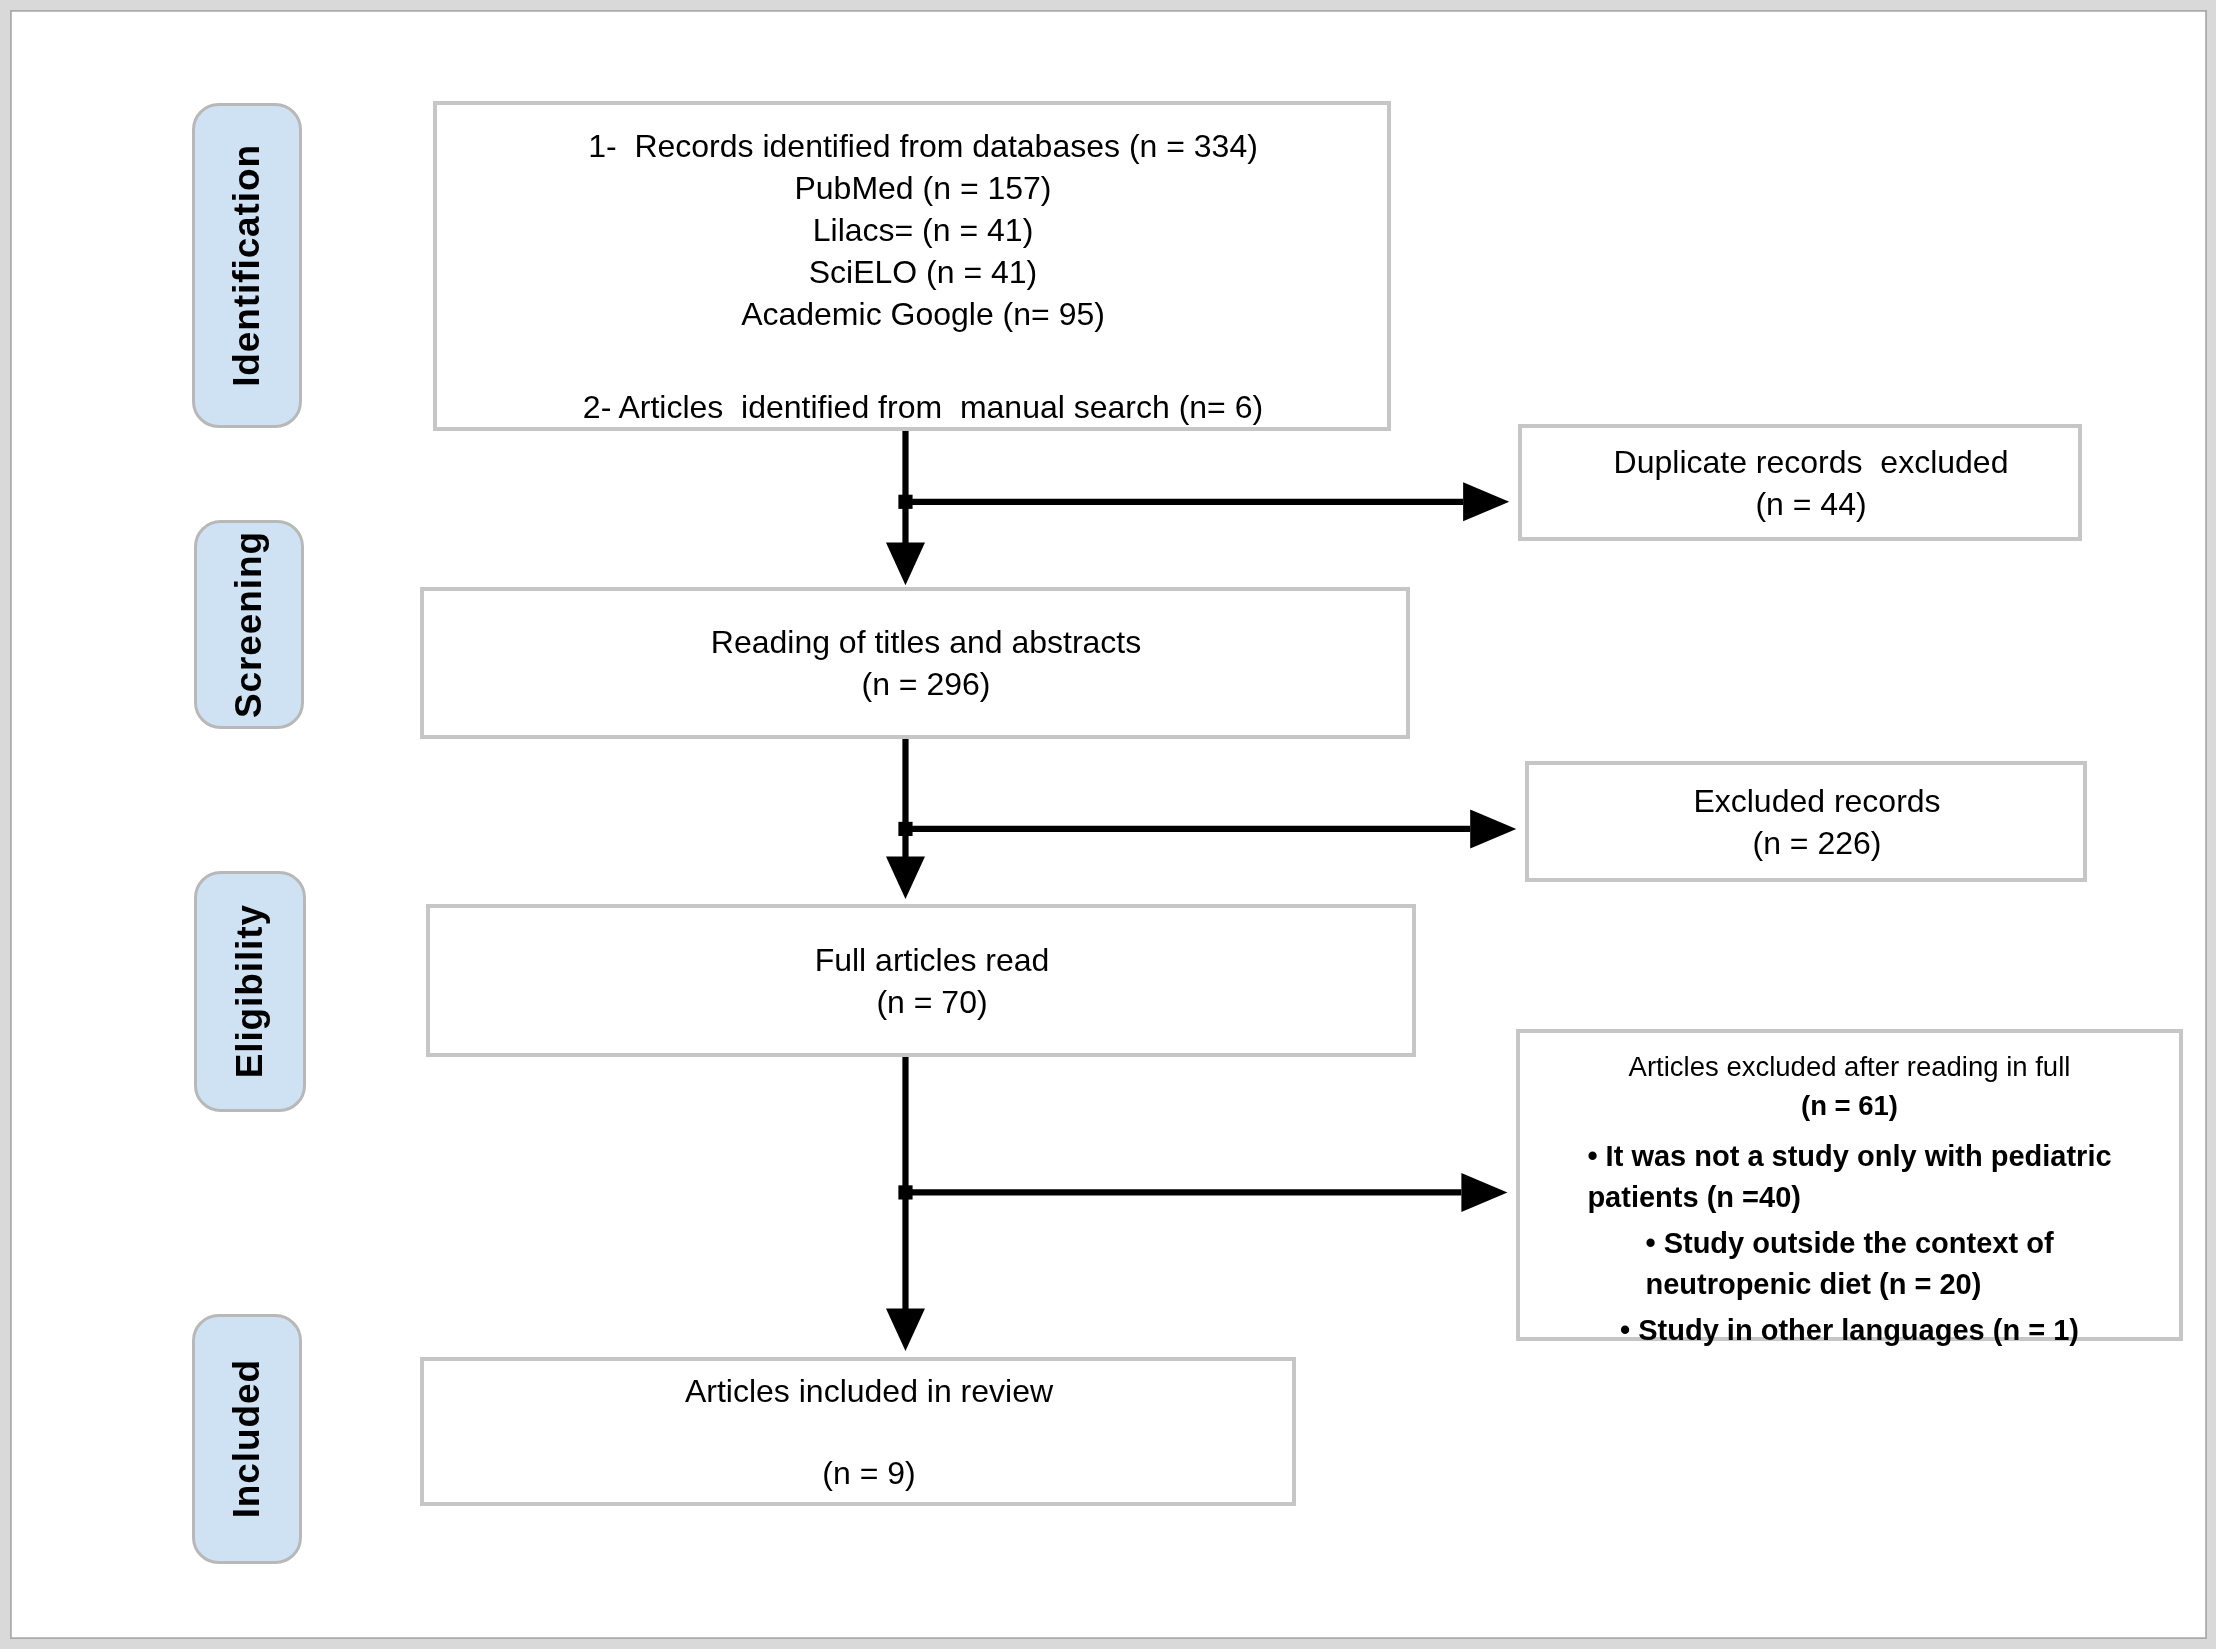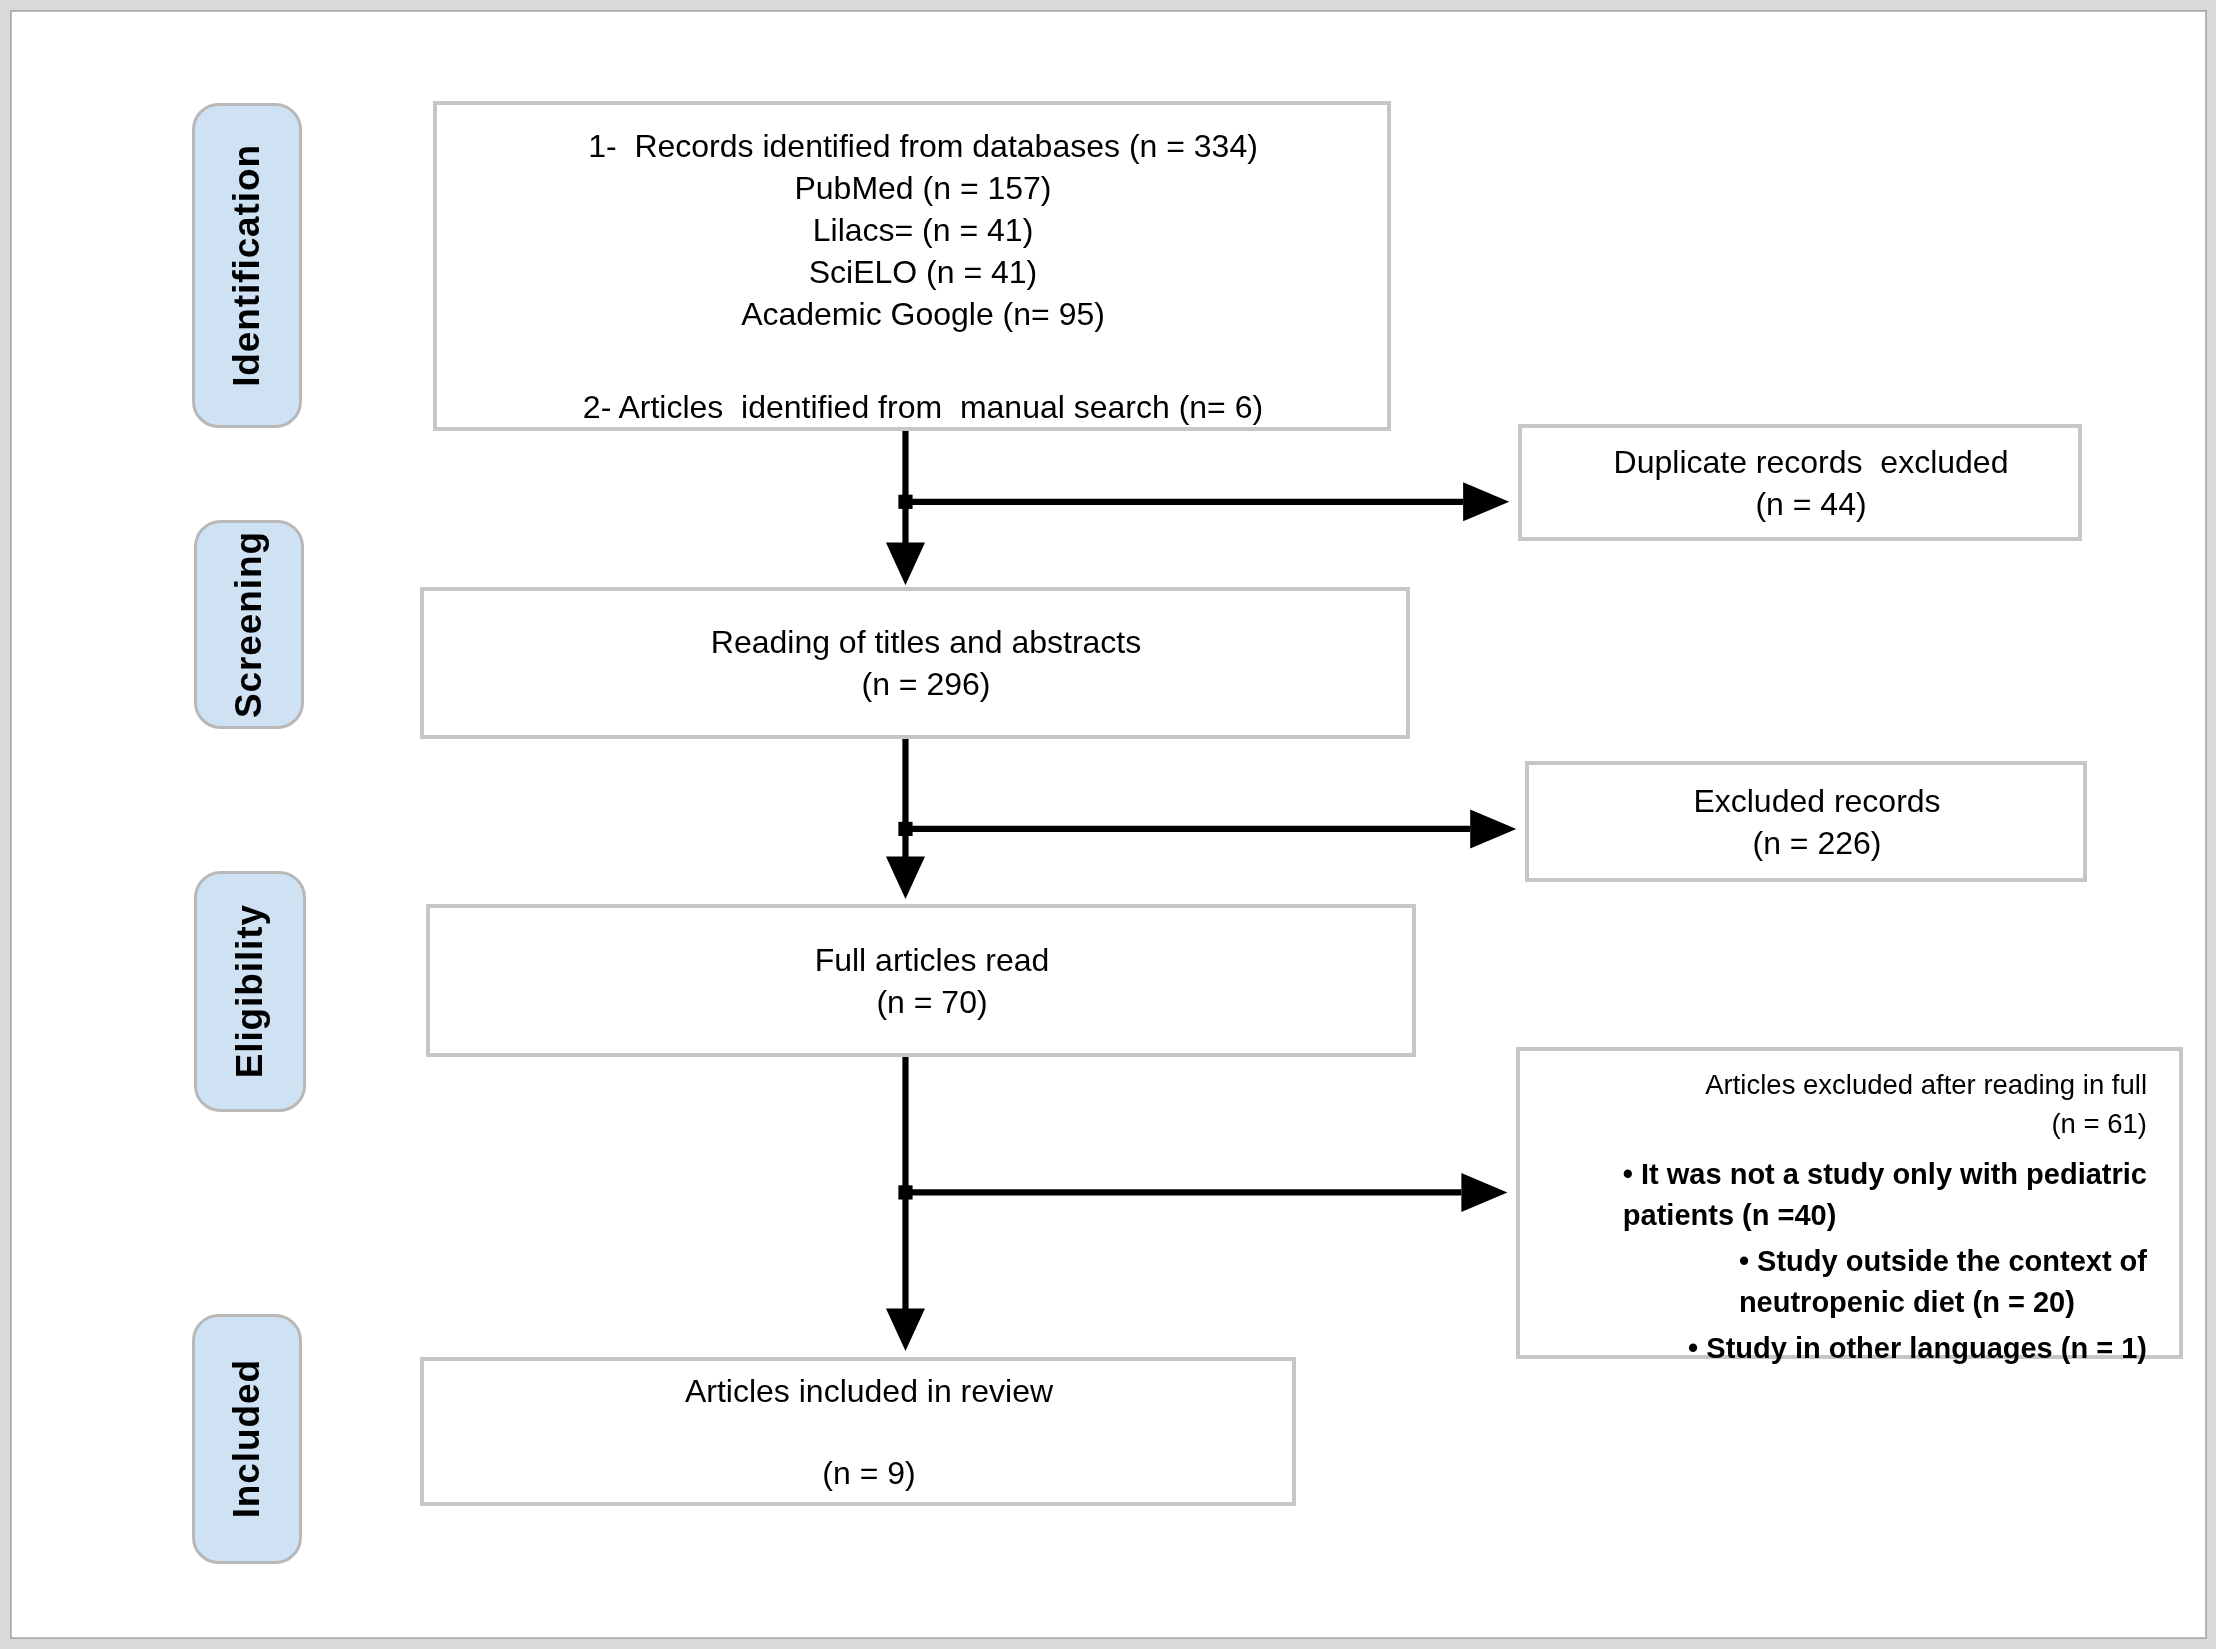--- a/index.html
+++ b/index.html
@@ -60,27 +60,26 @@
   .box-reading   { left:420px;  top:587px;  width:990px; height:152px; }
   .box-fullread  { left:426px;  top:904px; width:990px; height:153px; }
   .box-included  { left:420px;  top:1357px; width:876px; height:149px; }
   .box-included .ln + .ln { margin-top:40px; }
 
   .box-duplicates { left:1518px; top:424px;  width:564px; height:117px; }
   .box-excluded   { left:1525px; top:761px;  width:562px; height:121px; }
 
   .box-fulltext {
     left:1516px; top:1029px; width:667px; height:312px;
-    align-items:flex-end; justify-content:flex-start;
+    align-items:center; justify-content:flex-start;
     padding:14px 32px 18px 32px;
     font-size:27.5px;
-    margin-top:18px;
   }
   .box-fulltext .title { text-align:center; line-height:39px; }
-  .box-fulltext .count { text-align:center; line-height:39px; margin-bottom:5.3px; }
+  .box-fulltext .count { text-align:center; line-height:39px; margin-bottom:5.3px;font-weight:bold; }
   .bullet { margin-top:5.3px; }
   .bullet-line {
     font-size:29px; font-weight:bold;
     text-align:left; line-height:41px;
   }
   .bullet-line.spread { text-align:justify; text-align-last:justify; }
 
   
   .arrows { position:absolute; left:0; top:0; z-index:1; }
 </style>

